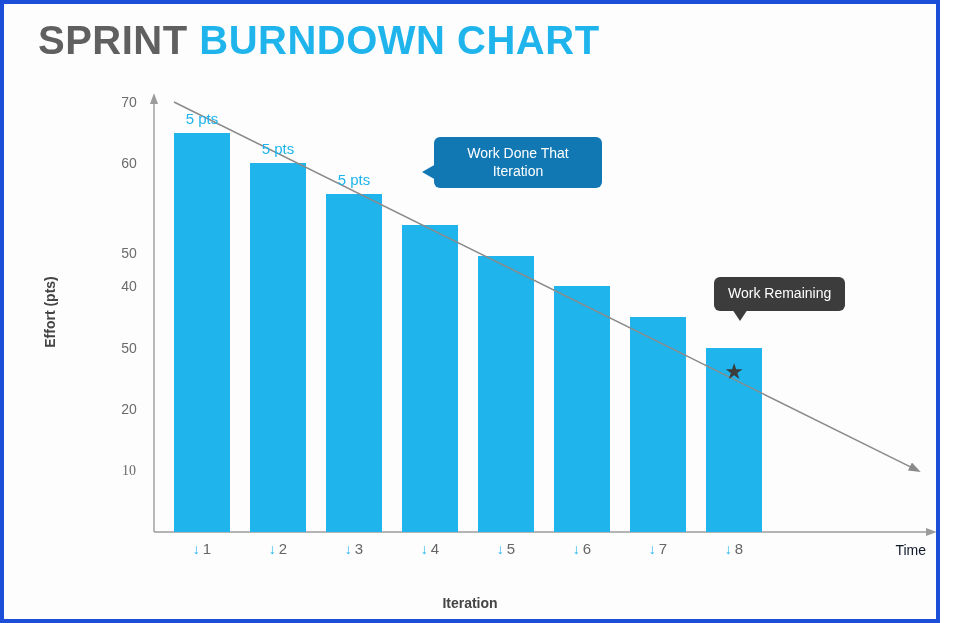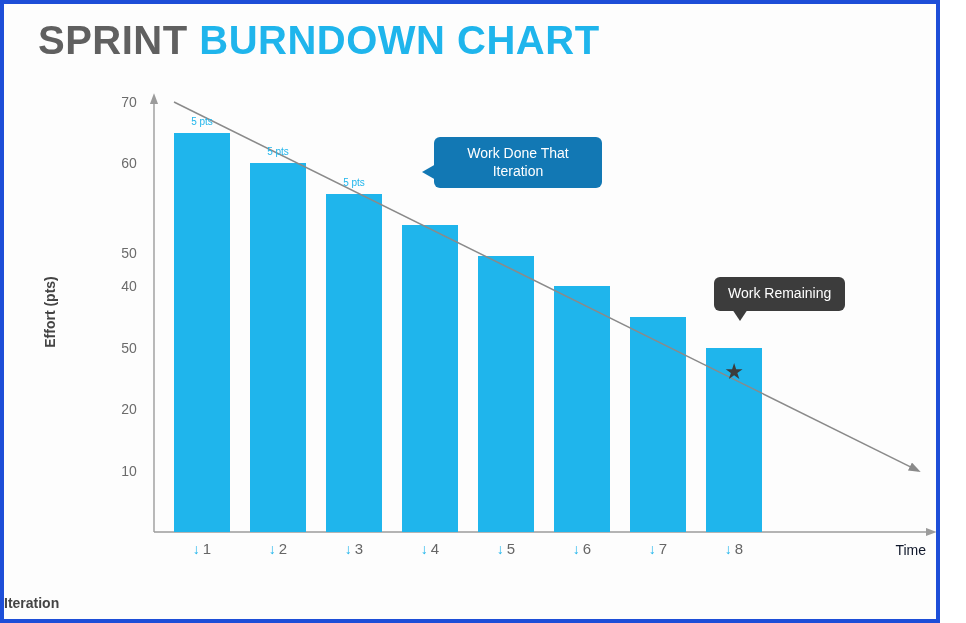--- a/index.html
+++ b/index.html
@@ -1,26 +1,26 @@
 <!DOCTYPE html>
 <html><head>
 <meta charset="utf-8">
 <style>
   html,body{margin:0;padding:0;font-family:"Segoe UI",Arial,Helvetica,sans-serif;background:#fff}
   .frame{box-sizing:border-box;width:940px;height:623px;border:4px solid #1d4ed8;background:#fdfdfd;position:relative;overflow:hidden}
   .title{position:absolute;left:34px;top:14px;font-size:40px;font-weight:700;letter-spacing:.5px;color:#606060}
   .title .accent{color:#1fb5ec;font-weight:700}
   .ylabel{position:absolute;left:46px;top:50%;transform:translate(-50%,-50%) rotate(-90deg);font-size:14px;font-weight:700;color:#444}
-  .xlabel{position:absolute;left:0;right:0;bottom:8px;font-size:14px;font-weight:700;color:#444}
+  .xlabel{position:absolute;left:0;right:0;bottom:8px;text-align:center;font-size:14px;font-weight:700;color:#444}
   .chart{position:absolute;left:150px;top:98px;width:780px;height:430px}
   .chart svg{position:absolute;inset:0;overflow:visible}
   .ytick{position:absolute;left:-42px;width:34px;text-align:center;font-size:14px;color:#6b6b6b;font-weight:500;transform:translateY(-50%)}
   .bars{position:absolute;inset:0}
   .bar{position:absolute;bottom:0;background:#1fb5ec}
-  .blabel{position:absolute;font-size:10px;color:#1fb5ec;font-weight:500;transform:translate(-50%,-100%)}
+  .blabel{position:absolute;font-size:15px;color:#1fb5ec;font-weight:500;transform:translate(-50%,-100%)}
   .xtick{position:absolute;font-size:15px;color:#666;top:100%;transform:translate(-50%,8px);white-space:nowrap}
   .xtick .arrow{color:#1fb5ec;font-weight:bold;margin-right:3px;font-size:14px}
   .xtime{position:absolute;right:8px;top:100%;transform:translateY(10px);font-size:14px;color:#0f172a}
   .callout{position:absolute;background:#1278b4;color:#fff;font-size:14px;text-align:center;border-radius:6px;padding:8px 14px;line-height:1.25;font-weight:500}
   .callout.dark{background:#3c3c3c}
   .callout .tail{position:absolute;width:0;height:0}
   .callout.blue .tail{left:-12px;bottom:8px;border-top:8px solid transparent;border-bottom:8px solid transparent;border-right:14px solid #1278b4}
   .callout.dark .tail{left:18px;bottom:-10px;border-left:8px solid transparent;border-right:8px solid transparent;border-top:12px solid #3c3c3c}
   .star{position:absolute;color:#3c3c3c;font-size:22px;transform:translate(-50%,-50%)}
 </style>
@@ -57,21 +57,21 @@
       </div>
     <svg id="overlay" viewBox="0 0 780 430">
         <defs>
           <marker id="ah2" markerWidth="10" markerHeight="10" refX="6" refY="3" orient="auto">
             <path d="M0,0 L8,3 L0,6 Z" fill="#8a8a8a"></path>
           </marker>
         </defs>
         <line x1="20" y1="0" x2="764" y2="368.57142857142856" stroke="#8a8a8a" stroke-width="1.5" marker-end="url(#ah2)"></line>
       </svg>
     <div class="xtime">Time</div>
-  <div class="ytick" style="top: 368.571px;">10</div>
+  <div class="ytick" style="top: 368.571px; font-family: Liberation Serif, serif;">10</div>
       <div class="ytick" style="top: 307.143px;">20</div>
       <div class="ytick" style="top: 245.714px;">50</div>
       <div class="ytick" style="top: 184.286px;">40</div>
       <div class="ytick" style="top: 122.857px; margin-top: 28px;">50</div>
       <div class="ytick" style="top: 61.4286px;">60</div>
       <div class="ytick" style="top: 0px;">70</div>
       <div class="xtick" style="left: 48px;"><span class="arrow">↓</span>1</div>
       <div class="blabel" style="left: 48px; top: 24.7143px;">5 pts</div>
       <div class="xtick" style="left: 124px;"><span class="arrow">↓</span>2</div>
       <div class="blabel" style="left: 124px; top: 55.4286px;">5 pts</div>

